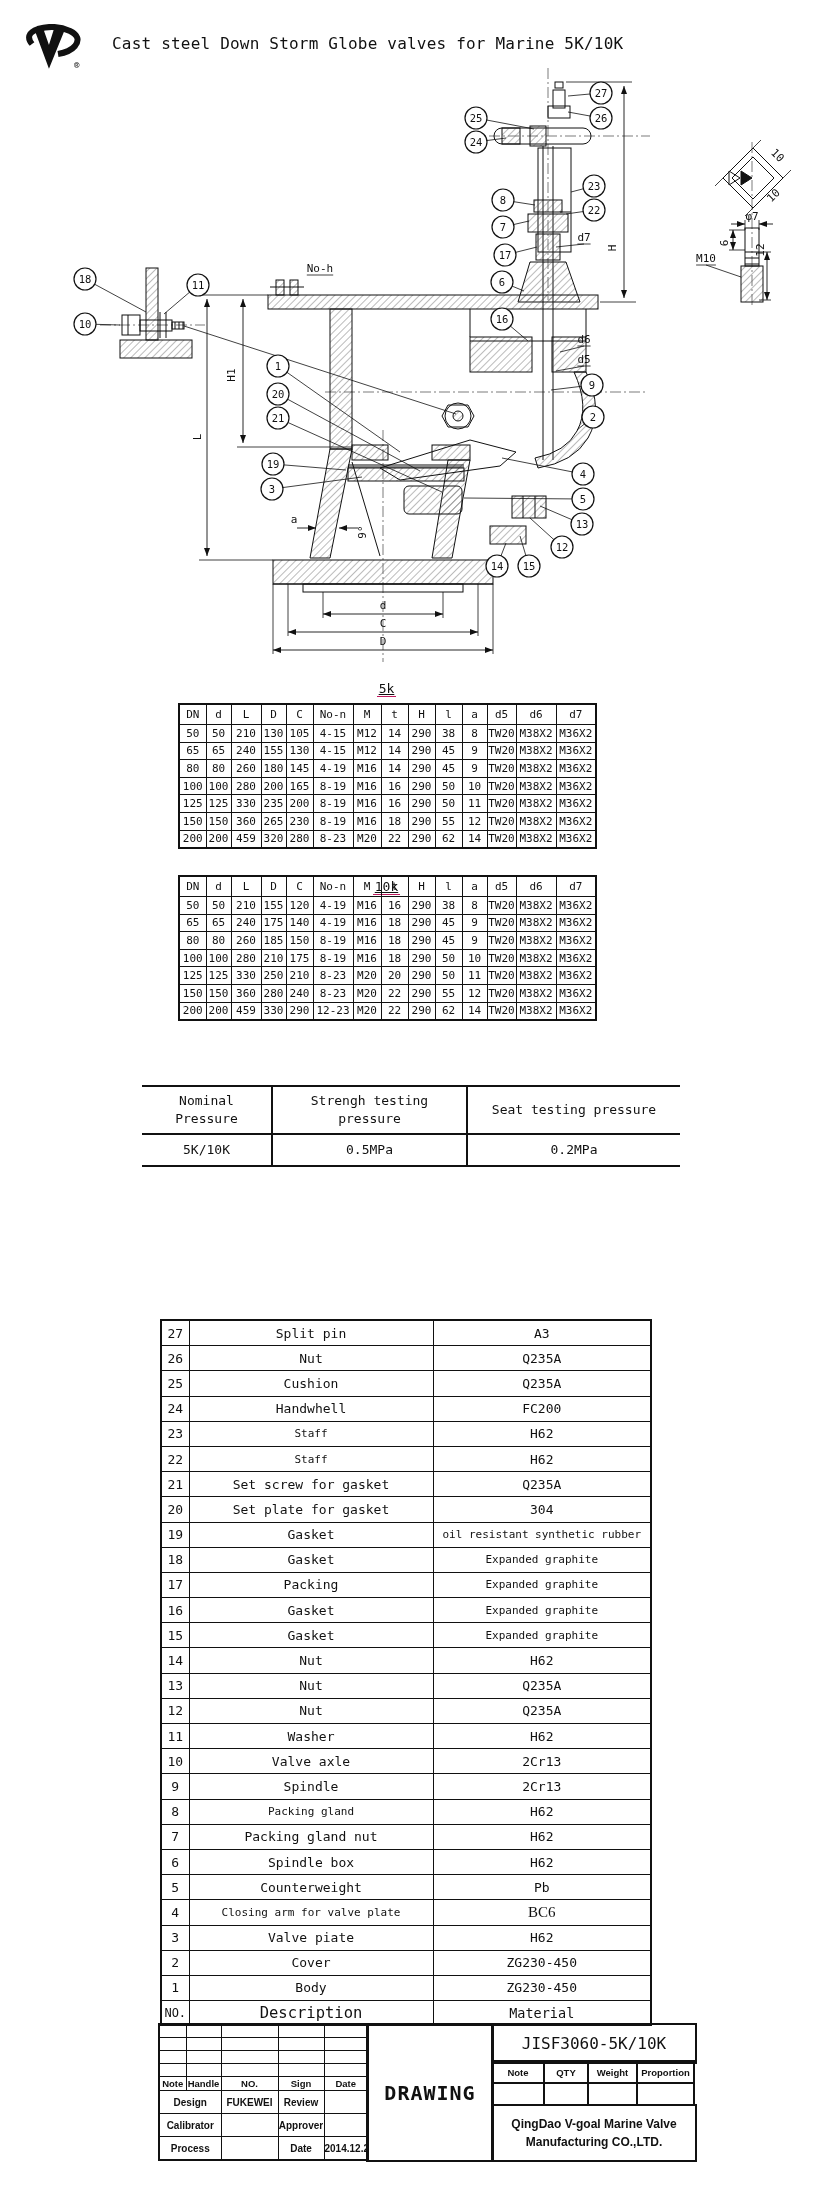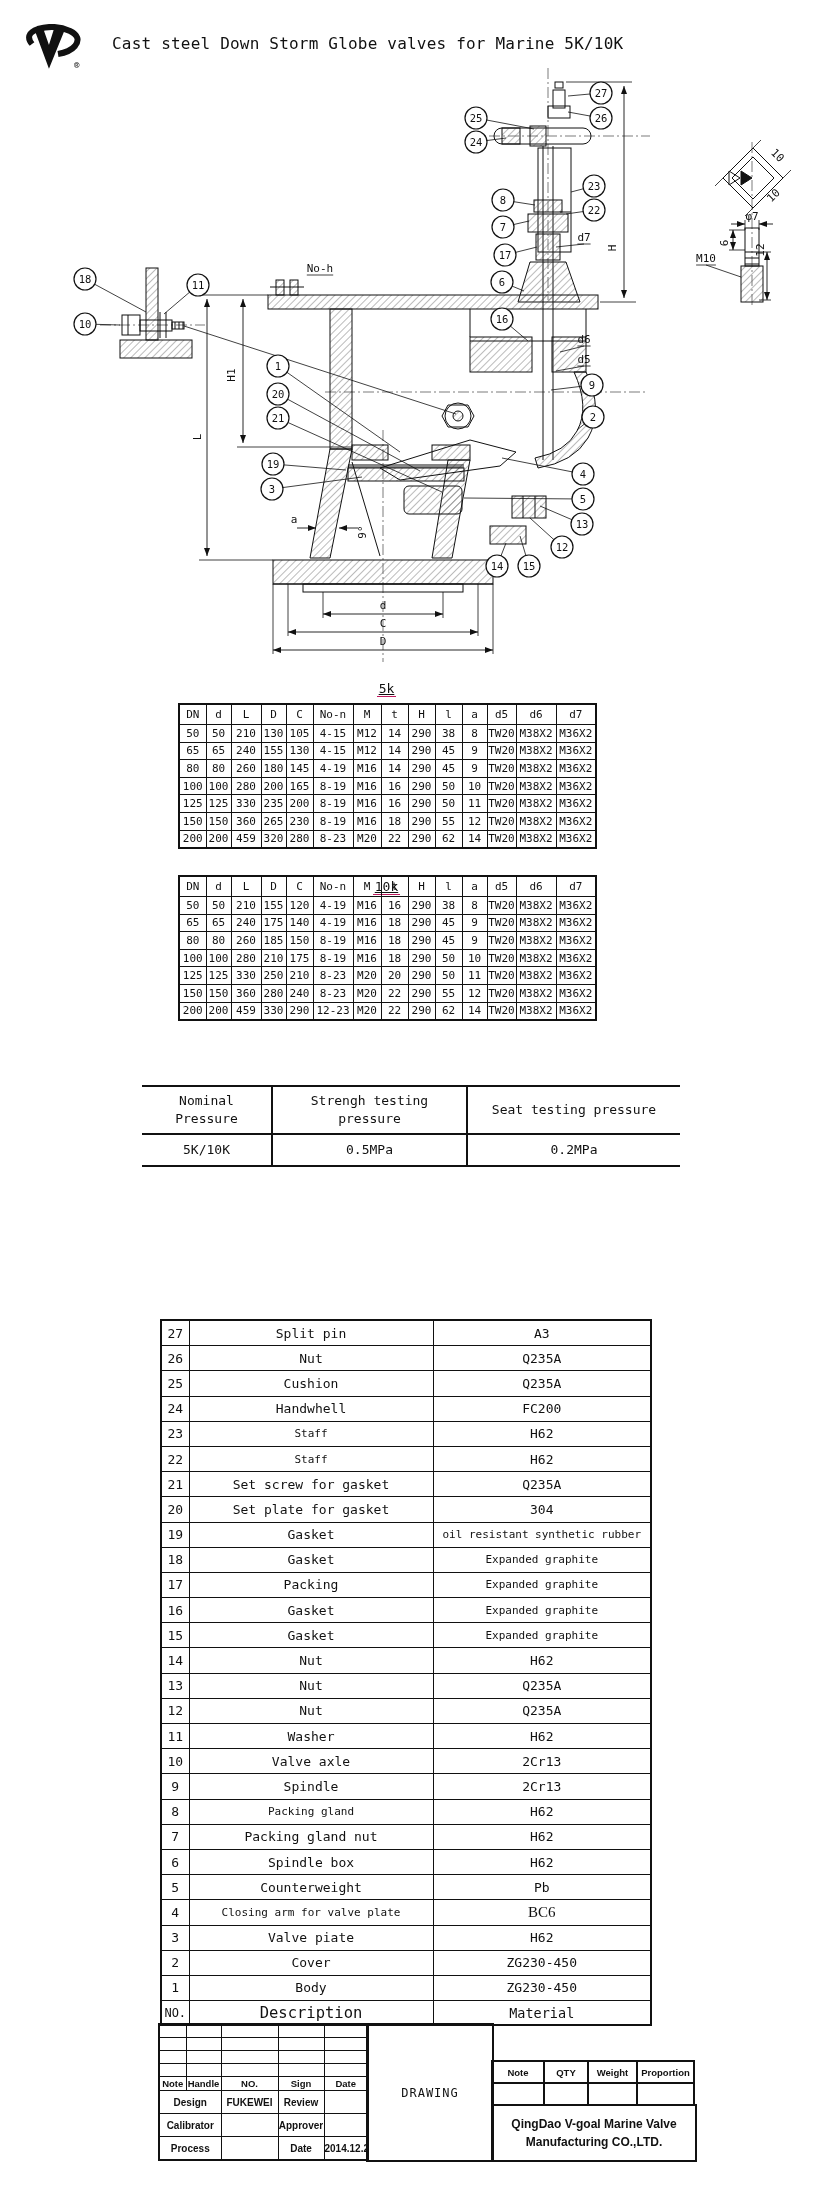--- a/index.html
+++ b/index.html
@@ -50,22 +50,22 @@
 
   
   .tb{font-family:"Liberation Sans",sans-serif}
   #sign-tbl{border:2px solid #111}
   #sign-tbl td{border:1px solid #111;padding:0;text-align:center;font-weight:bold;
       font-size:9.5px;white-space:nowrap;overflow:hidden}
   #sign-tbl tr.empty td{height:12px}
   #sign-tbl tr.hdr td{height:13px}
   #sign-tbl tr.brow td{height:22px;font-size:10px}
   #drawing-cell{left:366px;top:2023px;width:124px;height:135px;border:2px solid #111;
-      display:flex;align-items:center;justify-content:center;font-size:12px;
-      letter-spacing:1px;font-family:"DejaVu Sans Mono",monospace;font-weight:normal}
+      display:flex;align-items:center;justify-content:center;font-size:20px;
+      letter-spacing:1px;font-family:"DejaVu Sans Mono",monospace;font-weight:bold}
   #docno{left:491px;top:2023px;width:202px;height:37px;border:2px solid #111;
       display:flex;align-items:center;justify-content:center;
       font-size:16px;font-family:"DejaVu Sans Mono",monospace}
   #meta-tbl{left:491px;top:2060px}
   #meta-tbl td{border:2px solid #111;height:20px;padding:0;text-align:center;
       font-size:9.5px;font-weight:bold}
   #company{left:491px;top:2104px;width:202px;height:54px;border:2px solid #111;
       display:flex;flex-direction:column;align-items:center;justify-content:center;
       font-size:12px;font-weight:bold;line-height:1.5;text-align:center}
 </style>
@@ -939,20 +939,21 @@
           <td colspan="2">Process</td>
           <td></td>
           <td>Date</td>
           <td>2014.12.29</td>
         </tr>
       </tbody>
     </table>
 
   <div class="abs" id="drawing-cell">DRAWING</div>
 
+  <div class="abs" id="docno">JISF3060-5K/10K</div>
 
   <table class="abs tb" id="meta-tbl">
     <colgroup>
         <col style="width:52px">
         <col style="width:44px">
         <col style="width:49px">
         <col style="width:57px">
       </colgroup>
     <tbody id="meta-body">
         <tr>

